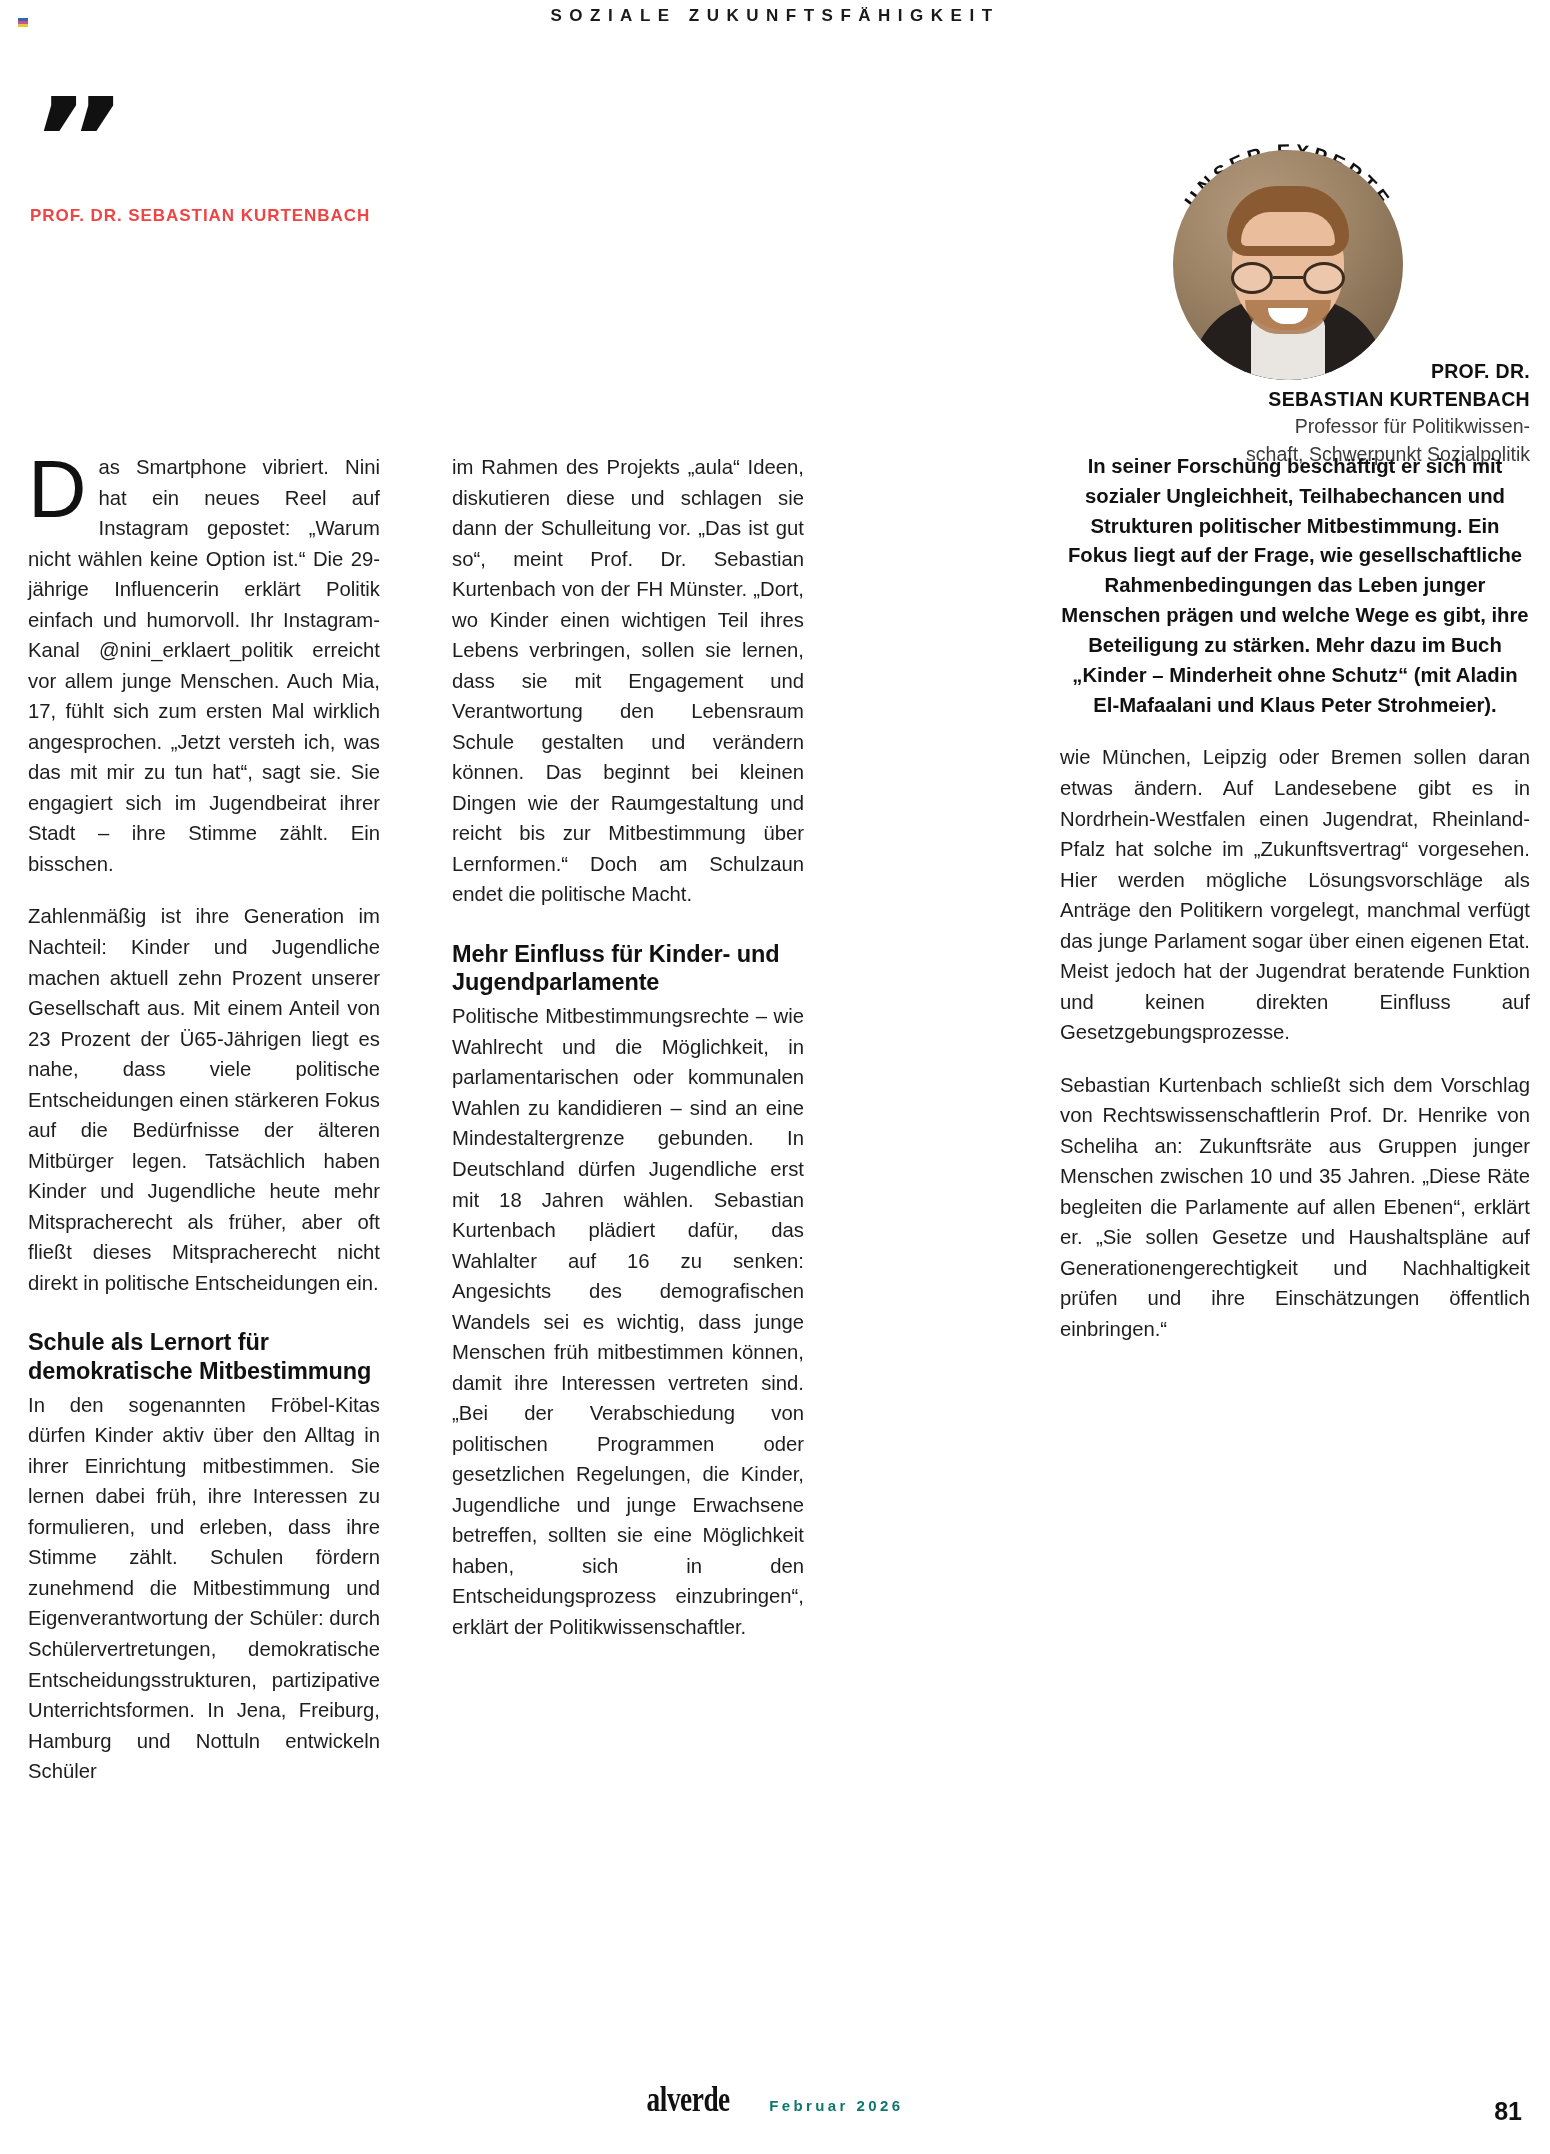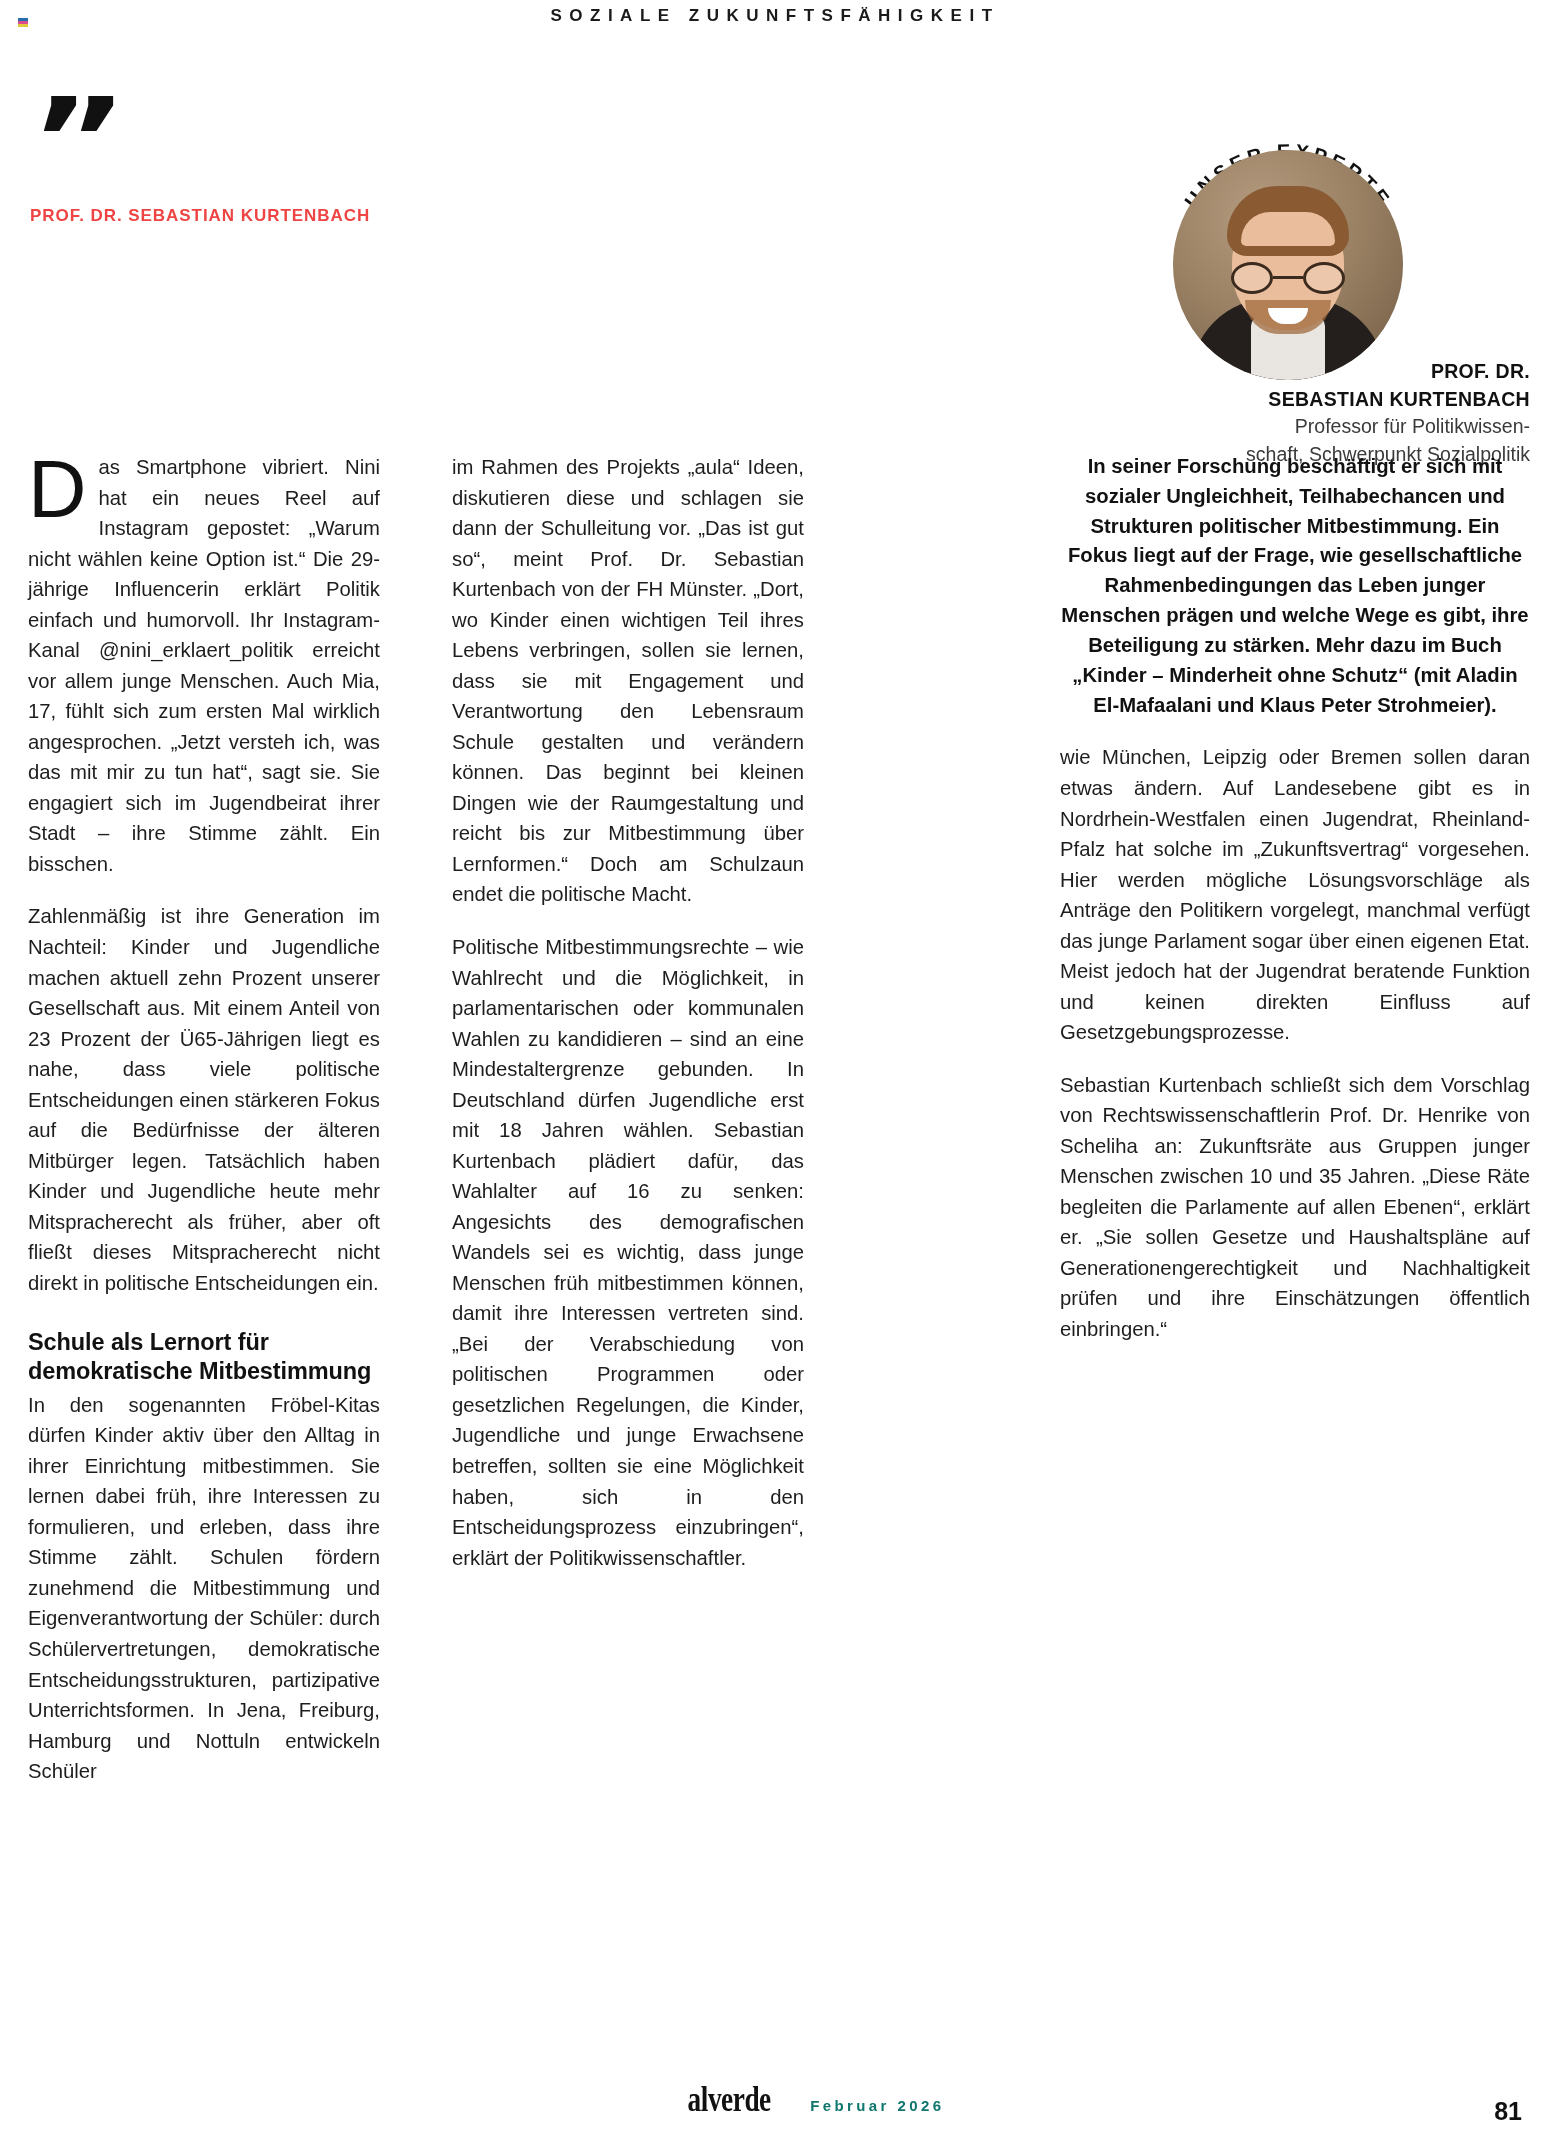--- a/index.html
+++ b/index.html
@@ -297,21 +297,20 @@
     height: 46px;
   }
   .footer-center {
     position: absolute;
     left: 50%;
     transform: translateX(-50%);
     display: flex;
     align-items: baseline;
     gap: 16px;
     white-space: nowrap;
-    margin-left: 41px;
   }
   .brand {
     font-family: "Liberation Serif", serif;
     font-size: 35px;
     font-weight: 700;
     letter-spacing: -0.6px;
     transform: scaleX(0.78);
     transform-origin: left bottom;
     color: #111;
   }
@@ -382,20 +381,21 @@
 
   <div class="col col-1">
     <p class="dropcap-para">Das Smartphone vibriert. Nini hat ein neues Reel auf Instagram gepostet: „Warum nicht wählen keine Option ist.“ Die 29-jährige Influencerin erklärt Politik einfach und humorvoll. Ihr Instagram-Kanal @nini_erklaert_politik erreicht vor allem junge Menschen. Auch Mia, 17, fühlt sich zum ersten Mal wirklich angesprochen. „Jetzt versteh ich, was das mit mir zu tun hat“, sagt sie. Sie engagiert sich im Jugendbeirat ihrer Stadt – ihre Stimme zählt. Ein bisschen.</p>
     <p>Zahlenmäßig ist ihre Generation im Nachteil: Kinder und Jugendliche machen aktuell zehn Prozent unserer Gesellschaft aus. Mit einem Anteil von 23 Prozent der Ü65-Jährigen liegt es nahe, dass viele politische Entscheidungen einen stärkeren Fokus auf die Bedürfnisse der älteren Mitbürger legen. Tatsächlich haben Kinder und Jugendliche heute mehr Mitspracherecht als früher, aber oft fließt dieses Mitspracherecht nicht direkt in politische Entscheidungen ein.</p>
     <h3>Schule als Lernort für demokratische Mitbestimmung</h3>
     <p>In den sogenannten Fröbel-Kitas dürfen Kinder aktiv über den Alltag in ihrer Einrichtung mitbestimmen. Sie lernen dabei früh, ihre Interessen zu formulieren, und erleben, dass ihre Stimme zählt. Schulen fördern zunehmend die Mitbestimmung und Eigenverantwortung der Schüler: durch Schülervertretungen, demokratische Entscheidungsstrukturen, partizipative Unterrichtsformen. In Jena, Freiburg, Hamburg und Nottuln entwickeln Schüler</p>
   </div>
 
   <div class="col col-2">
     <p>im Rahmen des Projekts „aula“ Ideen, diskutieren diese und schlagen sie dann der Schulleitung vor. „Das ist gut so“, meint Prof. Dr. Sebastian Kurtenbach von der FH Münster. „Dort, wo Kinder einen wichtigen Teil ihres Lebens verbringen, sollen sie lernen, dass sie mit Engagement und Verantwortung den Lebensraum Schule gestalten und verändern können. Das beginnt bei kleinen Dingen wie der Raumgestaltung und reicht bis zur Mitbestimmung über Lernformen.“ Doch am Schulzaun endet die politische Macht.</p>
+    <h3>Mehr Einfluss für Kinder- und Jugendparlamente</h3>
     <p>Politische Mitbestimmungsrechte – wie Wahlrecht und die Möglichkeit, in parlamentarischen oder kommunalen Wahlen zu kandidieren – sind an eine Mindestaltergrenze gebunden. In Deutschland dürfen Jugendliche erst mit 18 Jahren wählen. Sebastian Kurtenbach plädiert dafür, das Wahlalter auf 16 zu senken: Angesichts des demografischen Wandels sei es wichtig, dass junge Menschen früh mitbestimmen können, damit ihre Interessen vertreten sind. „Bei der Verabschiedung von politischen Programmen oder gesetzlichen Regelungen, die Kinder, Jugendliche und junge Erwachsene betreffen, sollten sie eine Möglichkeit haben, sich in den Entscheidungsprozess einzubringen“, erklärt der Politikwissenschaftler.</p>
   </div>
 
   <div class="col col-3">
     <p class="bio-block">In seiner Forschung beschäftigt er sich mit sozialer Ungleichheit, Teilhabechancen und Strukturen politischer Mitbestimmung. Ein Fokus liegt auf der Frage, wie gesellschaftliche Rahmenbedingungen das Leben junger Menschen prägen und welche Wege es gibt, ihre Beteiligung zu stärken. Mehr dazu im Buch „Kinder – Minderheit ohne Schutz“ (mit Aladin El-Mafaalani und Klaus Peter Strohmeier).</p>
     <p class="after-bio">wie München, Leipzig oder Bremen sollen daran etwas ändern. Auf Landesebene gibt es in Nordrhein-Westfalen einen Jugendrat, Rheinland-Pfalz hat solche im „Zukunftsvertrag“ vorgesehen. Hier werden mögliche Lösungsvorschläge als Anträge den Politikern vorgelegt, manchmal verfügt das junge Parlament sogar über einen eigenen Etat. Meist jedoch hat der Jugendrat beratende Funktion und keinen direkten Einfluss auf Gesetzgebungsprozesse.</p>
     <p class="after-bio">Sebastian Kurtenbach schließt sich dem Vorschlag von Rechtswissenschaftlerin Prof. Dr. Henrike von Scheliha an: Zukunftsräte aus Gruppen junger Menschen zwischen 10 und 35 Jahren. „Diese Räte begleiten die Parlamente auf allen Ebenen“, erklärt er. „Sie sollen Gesetze und Haushaltspläne auf Generationengerechtigkeit und Nachhaltigkeit prüfen und ihre Einschätzungen öffentlich einbringen.“</p>
   </div>
 
 </div>

